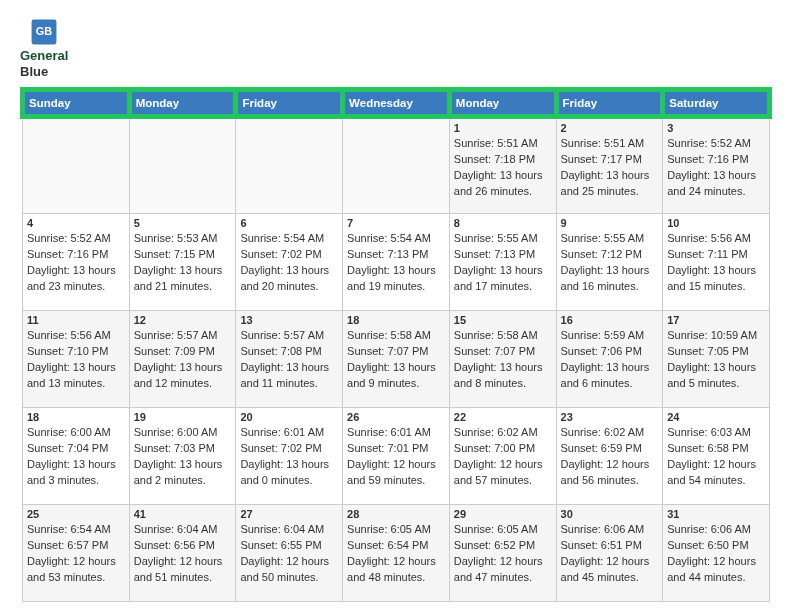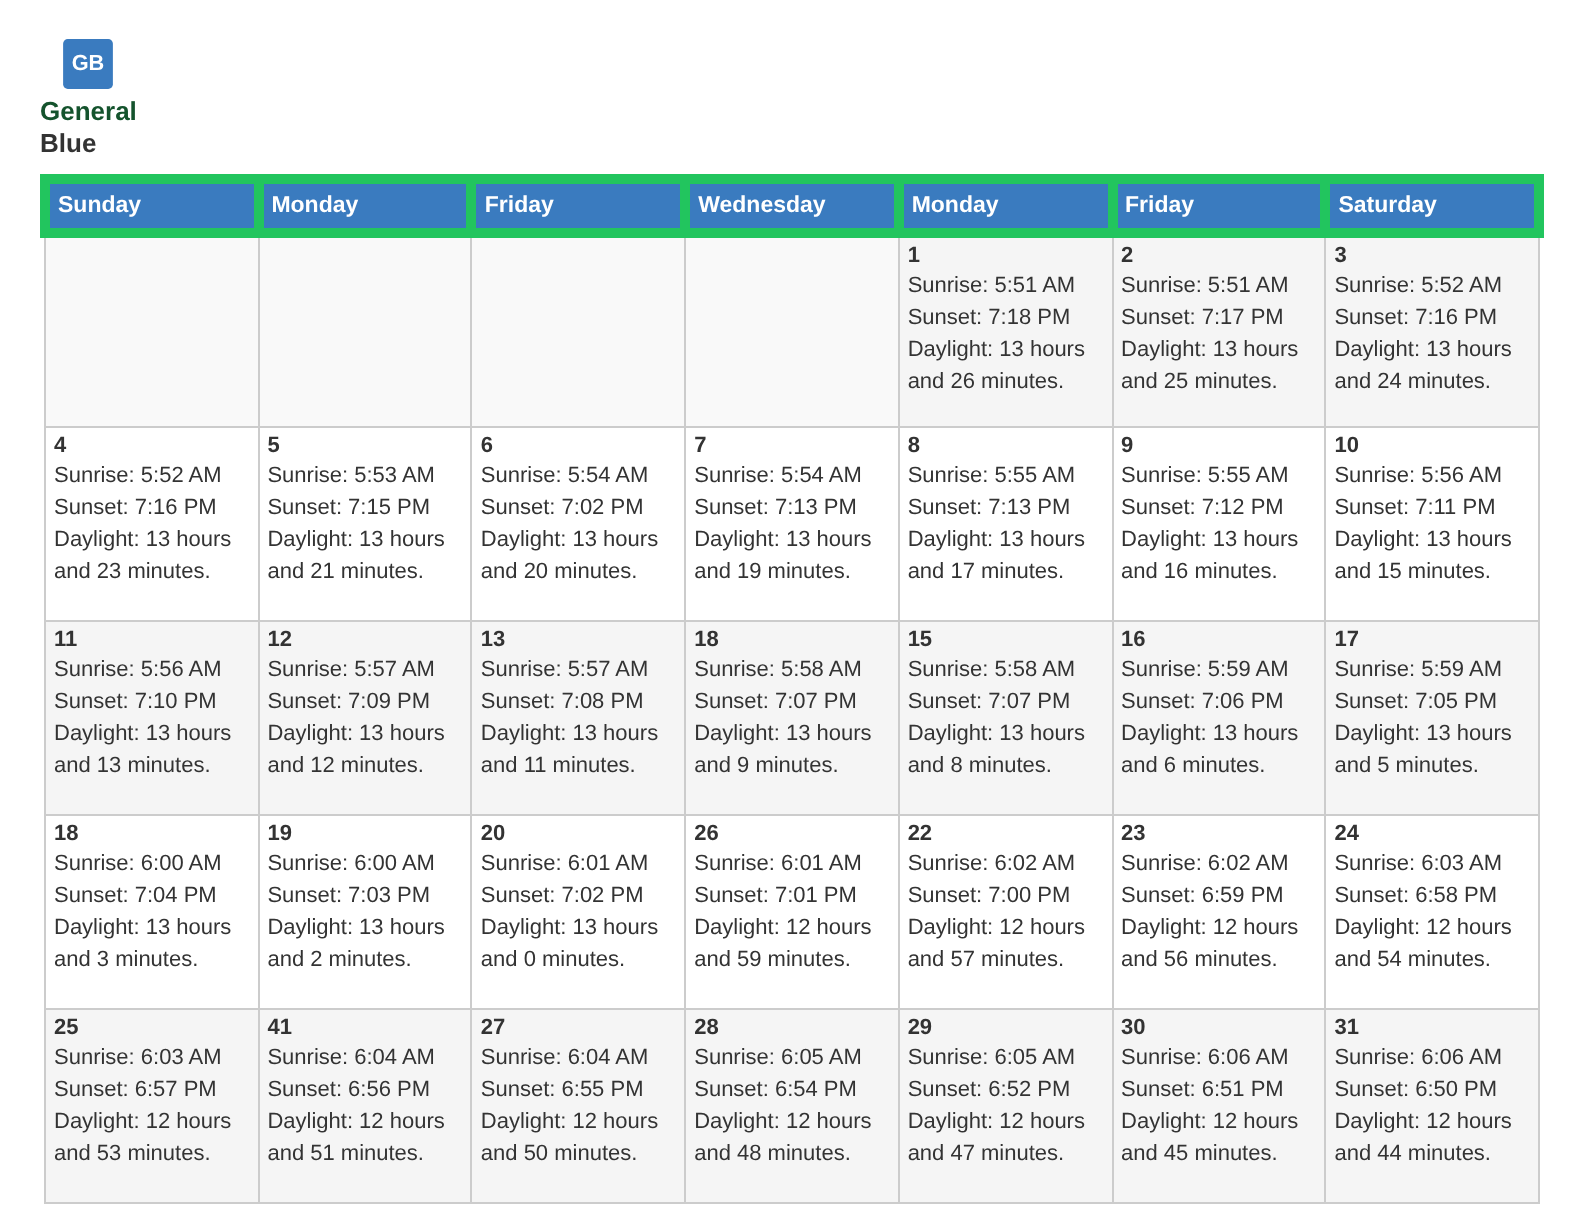--- a/index.html
+++ b/index.html
@@ -252,21 +252,21 @@
           </td>
           <td>
             <span class="day-num">16</span>
             <div class="day-info">Sunrise: 5:59 AM
 Sunset: 7:06 PM
 Daylight: 13 hours
 and 6 minutes.</div>
           </td>
           <td>
             <span class="day-num">17</span>
-            <div class="day-info">Sunrise: 5:59 AM
+            <div class="day-info">Sunrise: 10:59 AM
 Sunset: 7:05 PM
 Daylight: 13 hours
 and 5 minutes.</div>
           </td>
         </tr>
         <tr>
           <td>
             <span class="day-num">18</span>
             <div class="day-info">Sunrise: 6:00 AM
 Sunset: 7:04 PM
@@ -312,21 +312,21 @@
             <span class="day-num">24</span>
             <div class="day-info">Sunrise: 6:03 AM
 Sunset: 6:58 PM
 Daylight: 12 hours
 and 54 minutes.</div>
           </td>
         </tr>
         <tr>
           <td>
             <span class="day-num">25</span>
-            <div class="day-info">Sunrise: 6:03 AM
+            <div class="day-info">Sunrise: 6:54 AM
 Sunset: 6:57 PM
 Daylight: 12 hours
 and 53 minutes.</div>
           </td>
           <td>
             <span class="day-num">41</span>
             <div class="day-info">Sunrise: 6:04 AM
 Sunset: 6:56 PM
 Daylight: 12 hours
 and 51 minutes.</div>

